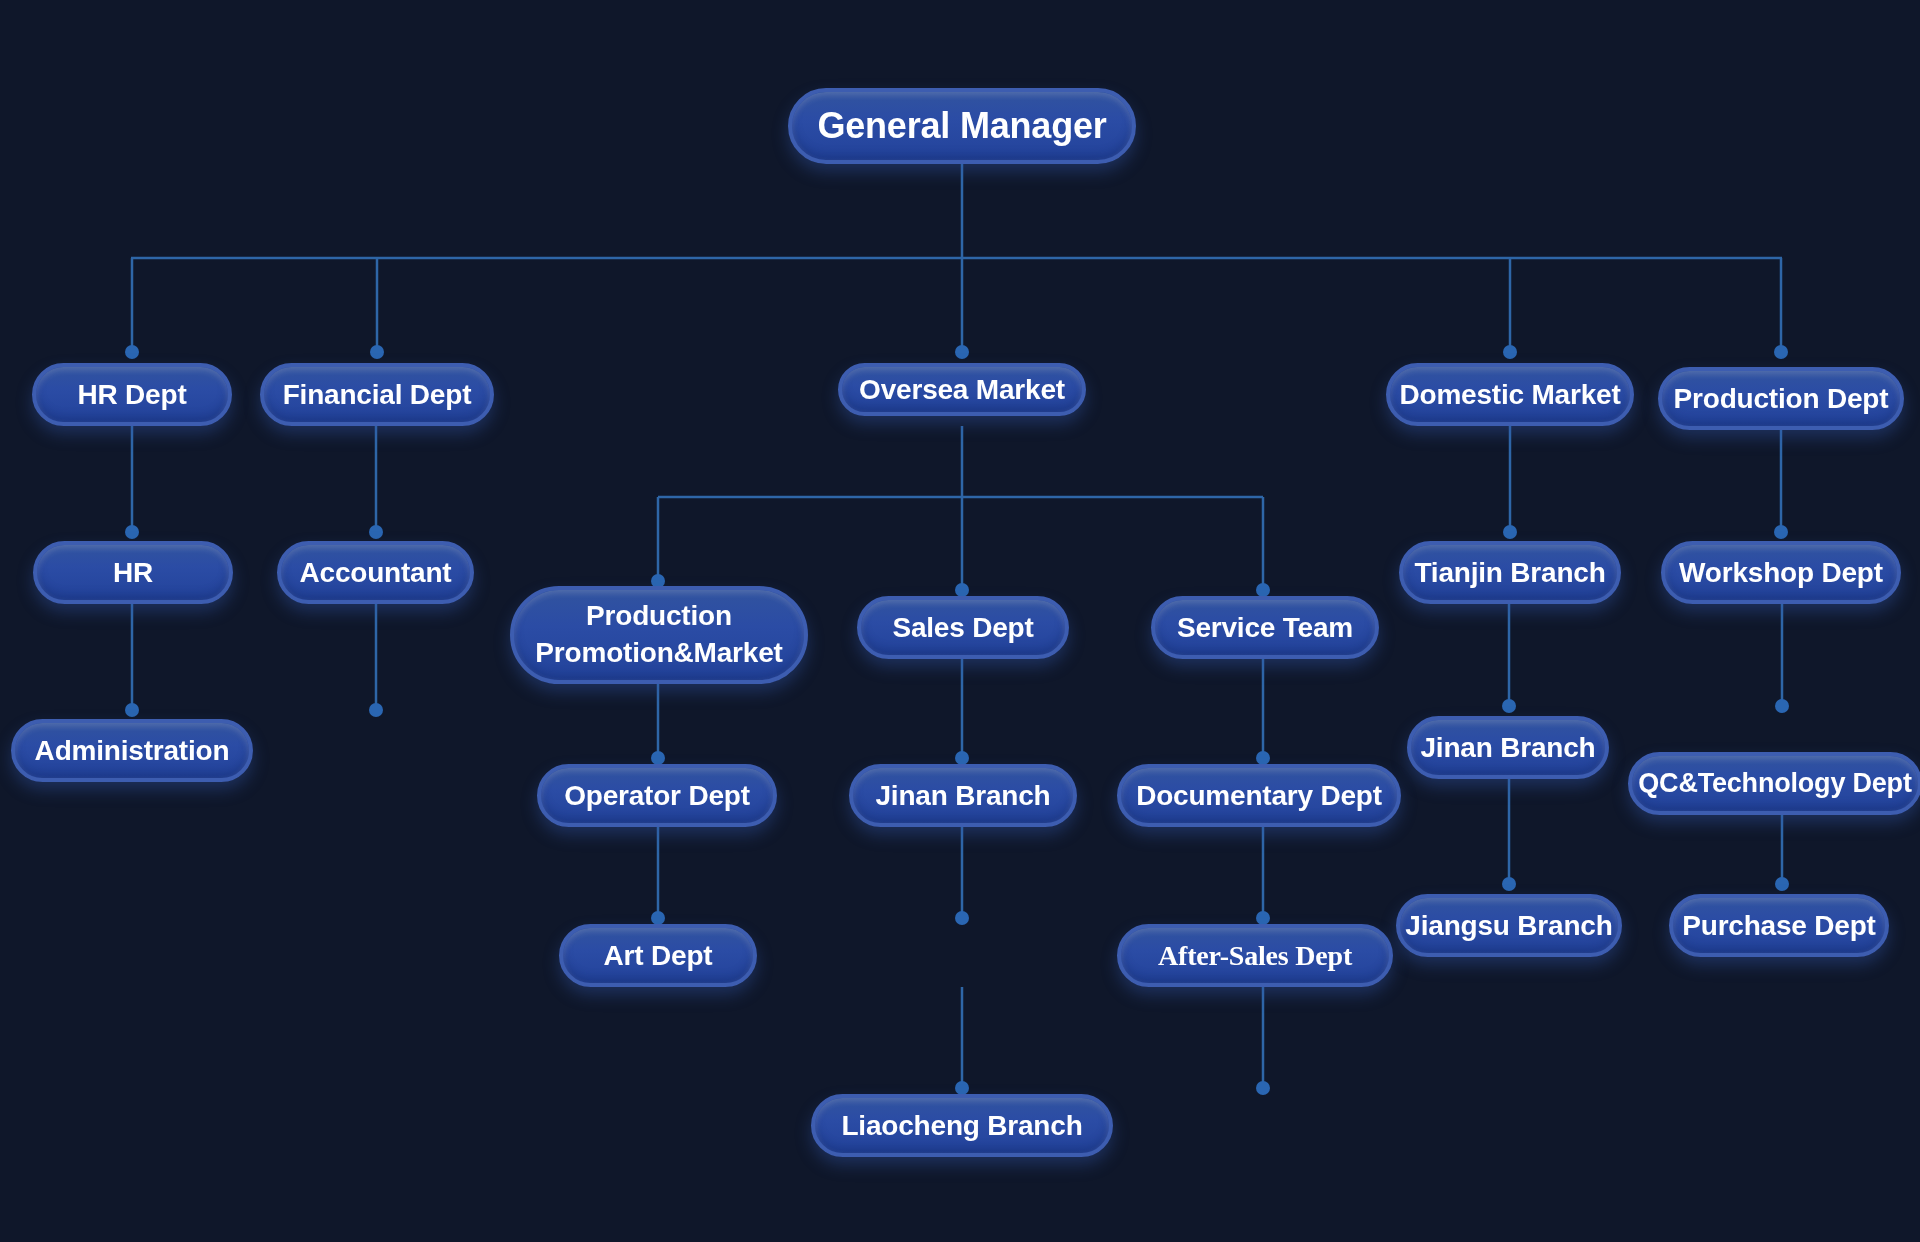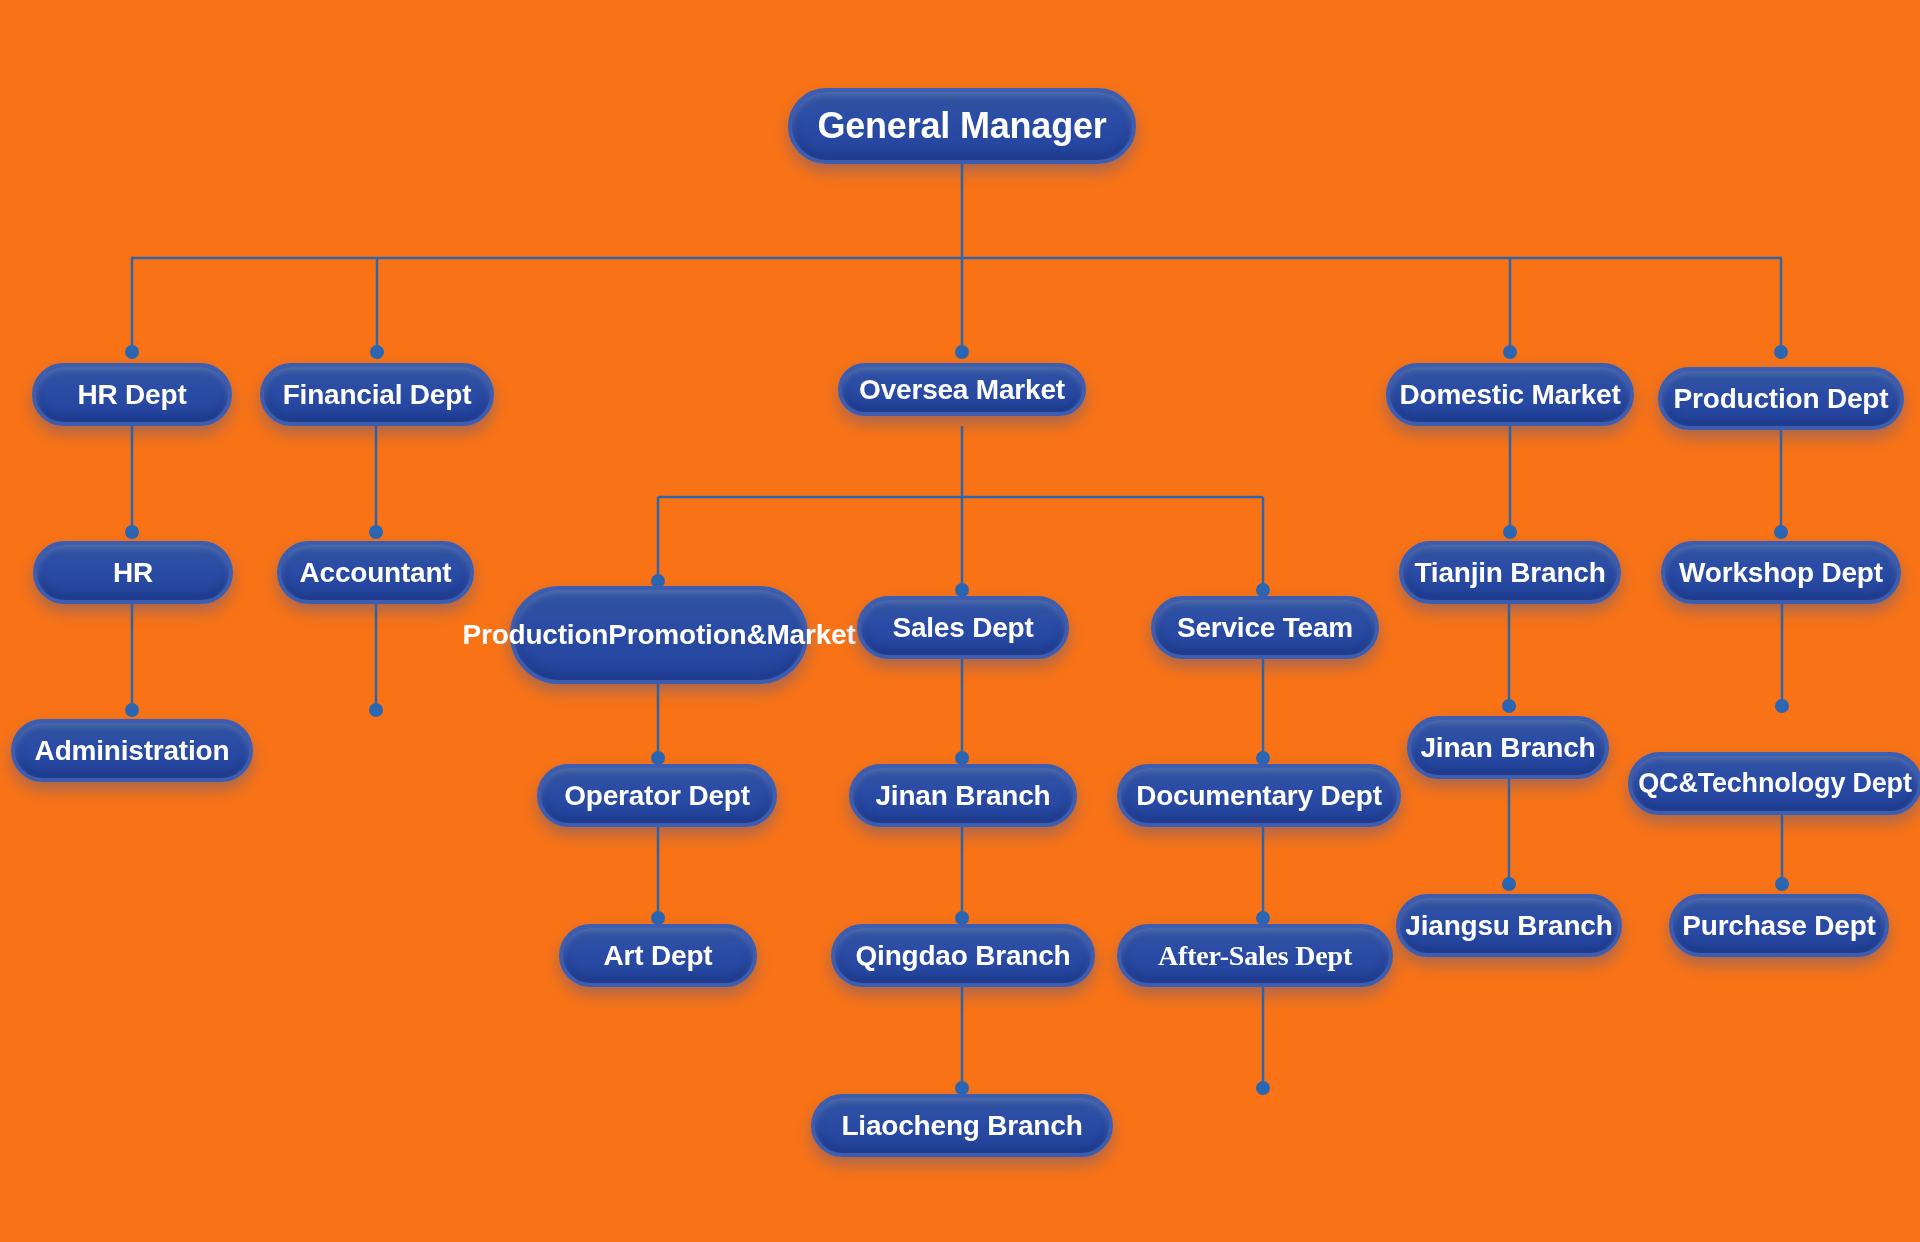--- a/index.html
+++ b/index.html
@@ -5,21 +5,21 @@
   html, body {
     margin: 0;
     padding: 0;
     background: #ffffff;
     font-family: "Liberation Sans", sans-serif;
   }
   #chart {
     position: relative;
     width: 1920px;
     height: 1242px;
-    background: #f97316;
+    background: #0f172a;
     overflow: hidden;
   }
   #connectors {
     position: absolute;
     left: 0;
     top: 0;
     width: 1920px;
     height: 1242px;
   }
   #connectors line {
@@ -43,21 +43,21 @@
     background: linear-gradient(180deg, #31539f 0%, #2b4ca5 40%, #23439b 100%);
     border: 4px solid #3d5db0;
     border-radius: 200px;
     box-shadow:
       0 8px 16px rgba(50, 85, 165, 0.40),
       inset 0 3px 6px rgba(255, 255, 255, 0.18),
       inset 0 -5px 10px rgba(10, 30, 90, 0.30);
     white-space: nowrap;
   }
   .node.two-line {
-    flex-direction: row;
+    flex-direction: column;
     line-height: 1.32;
     border-radius: 60px;
   }
   
   #n-general-manager { left: 788px;  top: 88px;   width: 348px; height: 76px; font-size: 36px; }
   #n-hr-dept         { left: 32px;   top: 363px;  width: 200px; height: 63px; }
   #n-financial-dept  { left: 260px;  top: 363px;  width: 234px; height: 63px; }
   #n-oversea-market  { left: 838px;  top: 363px;  width: 248px; height: 53px; }
   #n-domestic-market { left: 1386px; top: 363px;  width: 248px; height: 63px; }
   #n-production-dept { left: 1658px; top: 367px;  width: 246px; height: 63px; }
@@ -175,20 +175,19 @@
   <div class="node" id="n-workshop-dept">Workshop Dept</div>
 
   <div class="node" id="n-administration">Administration</div>
   <div class="node" id="n-operator-dept">Operator Dept</div>
   <div class="node" id="n-jinan-branch-os">Jinan Branch</div>
   <div class="node" id="n-documentary-dept">Documentary Dept</div>
   <div class="node" id="n-jinan-branch-dm">Jinan Branch</div>
   <div class="node" id="n-qc-technology">QC&amp;Technology Dept</div>
 
   <div class="node" id="n-art-dept">Art Dept</div>
-  <div class="node" id="n-qingdao-branch">Qingdao Branch</div>
   <div class="node" id="n-after-sales">After-Sales Dept</div>
   <div class="node" id="n-jiangsu-branch">Jiangsu Branch</div>
   <div class="node" id="n-purchase-dept">Purchase Dept</div>
 
   <div class="node" id="n-liaocheng-branch">Liaocheng Branch</div>
 
 </div>
 
 </body></html>

